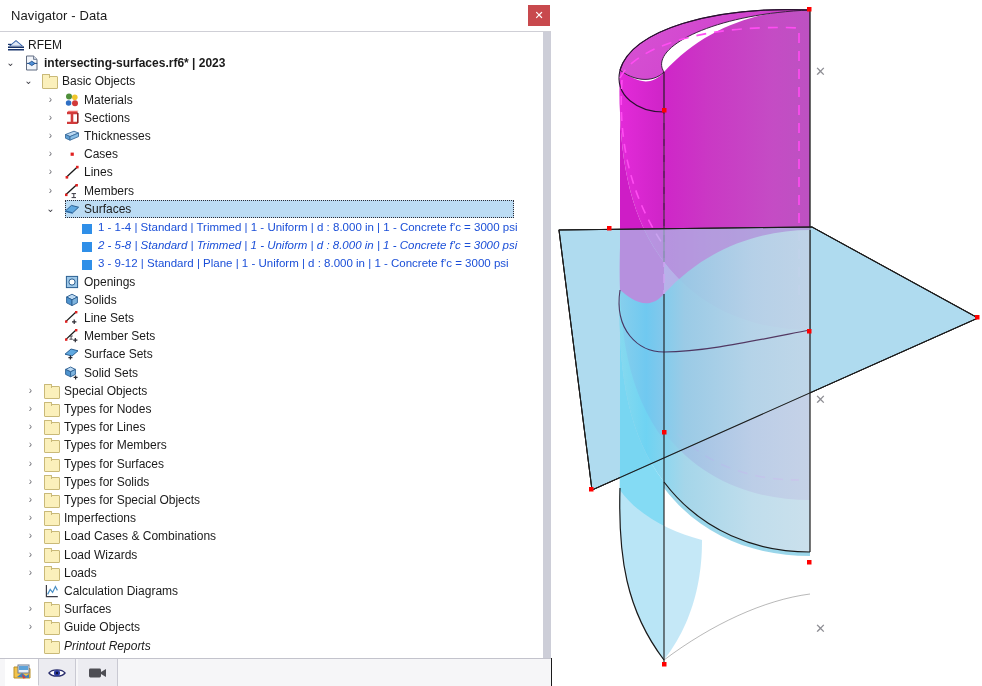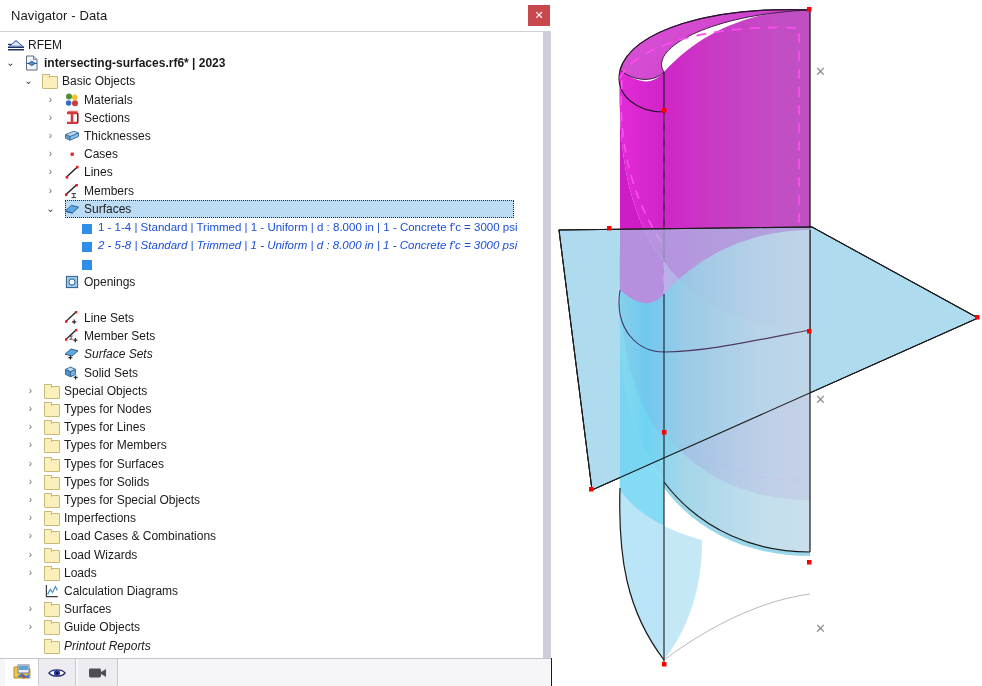--- a/index.html
+++ b/index.html
@@ -221,29 +221,40 @@
         <div class="row" style="position:absolute;left:0;top:204.2px;width:543px;">
           <span class="ico" style="position:absolute;left:82px;top:1px;">
             <span class="ico-sq" style="position:absolute;left:0;top:2px;"></span>
           </span>
           <span class="lbl leaf-txt" style="position:absolute;left:98px;top:0;font-style:italic;">2 - 5-8 | Standard | Trimmed | 1 - Uniform | d : 8.000 in | 1 - Concrete f'c = 3000 psi</span>
         </div>
         <div class="row" style="position:absolute;left:0;top:222.39999999999998px;width:543px;">
           <span class="ico" style="position:absolute;left:82px;top:1px;">
             <span class="ico-sq" style="position:absolute;left:0;top:2px;"></span>
           </span>
+          <span class="lbl leaf-txt" style="position:absolute;left:98px;top:0;">3 - 9-12 | Standard | Plane | 1 - Uniform | d : 8.000 in | 1 - Concrete f'c = 3000 psi</span>
         </div>
         <div class="row" style="position:absolute;left:0;top:240.6px;width:543px;">
           <span class="ico" style="position:absolute;left:64px;top:1px;">
             <svg width="16" height="16" viewBox="0 0 16 16">
               <rect x="2.4" y="2.4" width="11.2" height="11.2" fill="#9cc7e8" stroke="#2b5f92" stroke-width="1"></rect>
               <circle cx="8" cy="8" r="3.1" fill="#ffffff" stroke="#2b5f92" stroke-width="1"></circle>
             </svg>
           </span>
           <span class="lbl" style="position:absolute;left:84px;top:0;">Openings</span>
+        </div>
+        <div class="row" style="position:absolute;left:0;top:258.79999999999995px;width:543px;">
+          <span class="ico" style="position:absolute;left:64px;top:1px;">
+            <svg width="16" height="16" viewBox="0 0 16 16">
+              <path d="M2.6 5 L8 2.2 L13.4 5 L8 7.8 Z" fill="#bcd9f2" stroke="#2b5f92" stroke-width=".9"></path>
+              <path d="M2.6 5 L8 7.8 L8 13.6 L2.6 10.8 Z" fill="#4f94cf" stroke="#2b5f92" stroke-width=".9"></path>
+              <path d="M8 7.8 L13.4 5 L13.4 10.8 L8 13.6 Z" fill="#7fb4de" stroke="#2b5f92" stroke-width=".9"></path>
+            </svg>
+          </span>
+          <span class="lbl" style="position:absolute;left:84px;top:0;">Solids</span>
         </div>
         <div class="row" style="position:absolute;left:0;top:277px;width:543px;">
           <span class="ico" style="position:absolute;left:64px;top:1px;">
             <svg width="16" height="16" viewBox="0 0 16 16">
               <line x1="2" y1="11.4" x2="12" y2="2" stroke="#1a1a1a" stroke-width="1.3"></line>
               <rect x="1" y="10.4" width="2.4" height="2.4" fill="#e02020"></rect>
               <rect x="11" y="1" width="2.4" height="2.4" fill="#e02020"></rect>
               <path d="M8 11.8h4.4M10.2 9.6v4.4" stroke="#2b2b33" stroke-width="1.2"></path>
             </svg>
           </span>
@@ -261,21 +272,21 @@
           </span>
           <span class="lbl" style="position:absolute;left:84px;top:0;">Member Sets</span>
         </div>
         <div class="row" style="position:absolute;left:0;top:313.4px;width:543px;">
           <span class="ico" style="position:absolute;left:64px;top:1px;">
             <svg width="16" height="16" viewBox="0 0 16 16">
               <path d="M1 8.2 L7 3 L14 4.8 L8 10 Z" fill="#5fa8e0" stroke="#2b5f92" stroke-width="1"></path>
               <path d="M4.4 11.6h4M6.4 9.6v4" stroke="#2b2b33" stroke-width="1.2"></path>
             </svg>
           </span>
-          <span class="lbl" style="position:absolute;left:84px;top:0;font-style:italic;">Surface Sets</span>
+          <span class="lbl" style="position:absolute;left:84px;top:0;">Surface Sets</span>
         </div>
         <div class="row" style="position:absolute;left:0;top:331.59999999999997px;width:543px;">
           <span class="ico" style="position:absolute;left:64px;top:1px;">
             <svg width="16" height="16" viewBox="0 0 16 16">
               <path d="M1.6 4.4 L6.6 2 L11.4 4.4 L6.6 6.8 Z" fill="#bcd9f2" stroke="#2b5f92" stroke-width=".9"></path>
               <path d="M1.6 4.4 L6.6 6.8 L6.6 11.8 L1.6 9.4 Z" fill="#4f94cf" stroke="#2b5f92" stroke-width=".9"></path>
               <path d="M6.6 6.8 L11.4 4.4 L11.4 9.4 L6.6 11.8 Z" fill="#7fb4de" stroke="#2b5f92" stroke-width=".9"></path>
               <path d="M9.6 12.4h4M11.6 10.4v4" stroke="#2b2b33" stroke-width="1.2"></path>
             </svg>
           </span>

